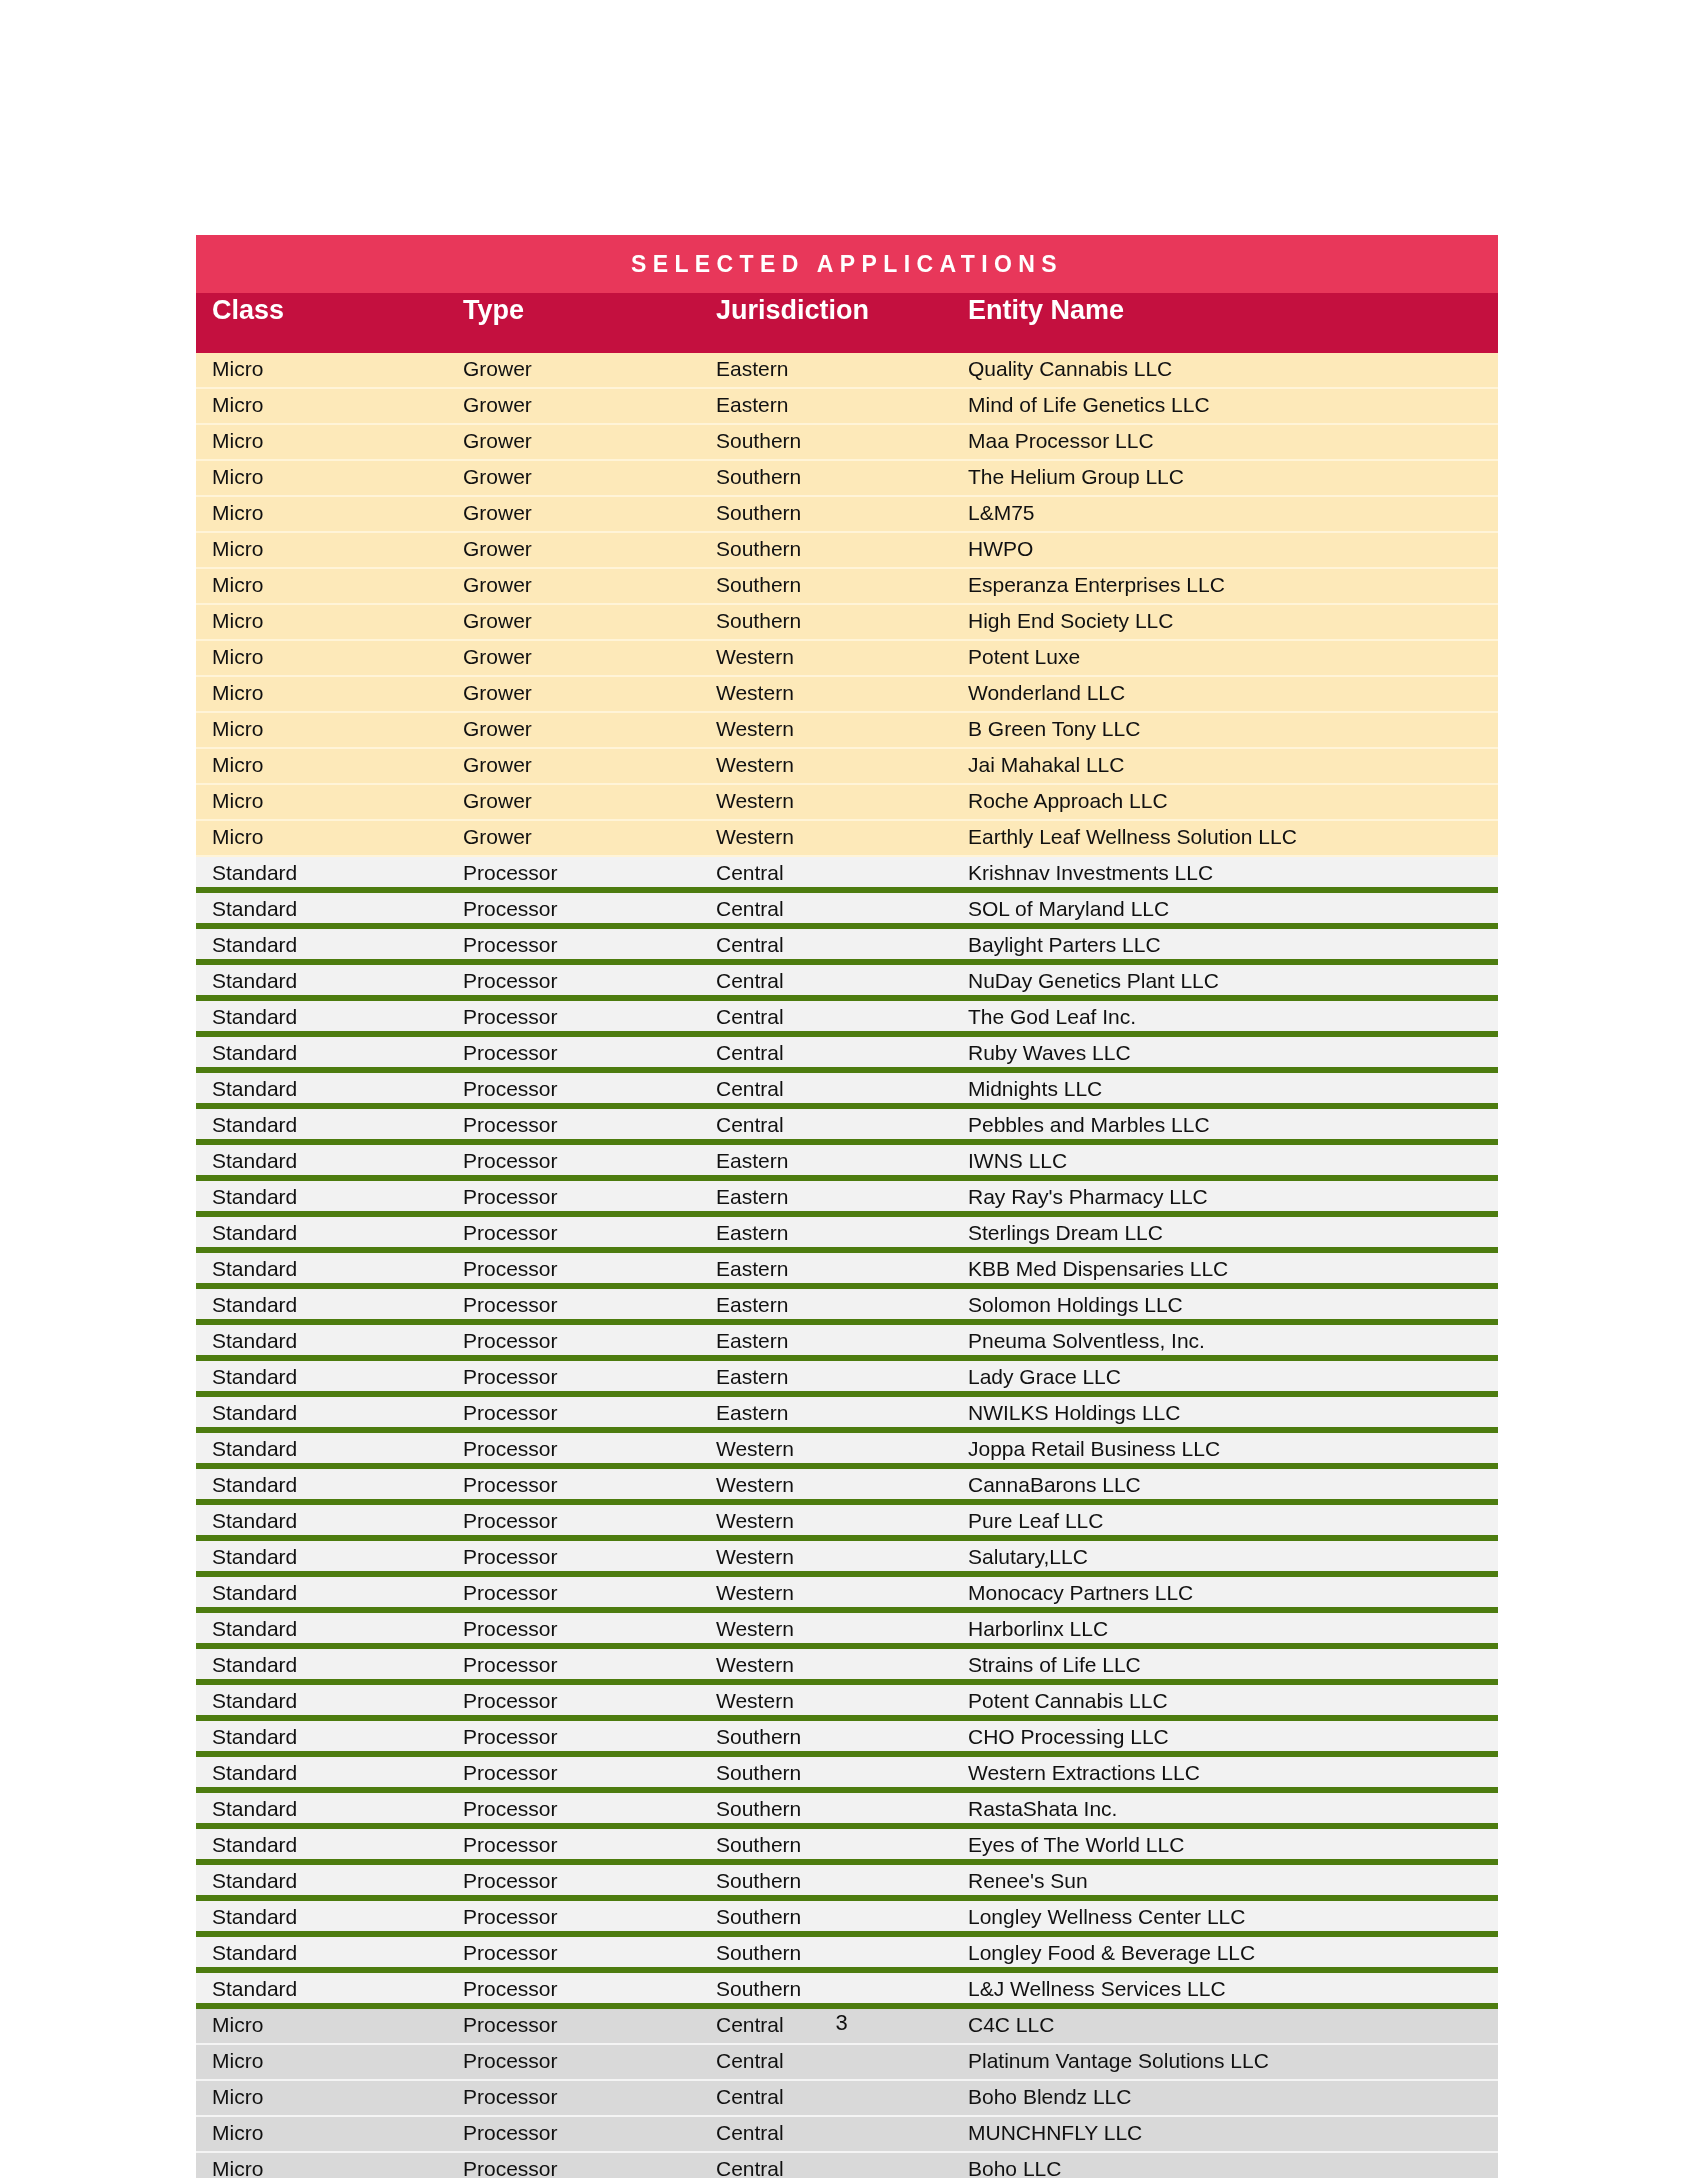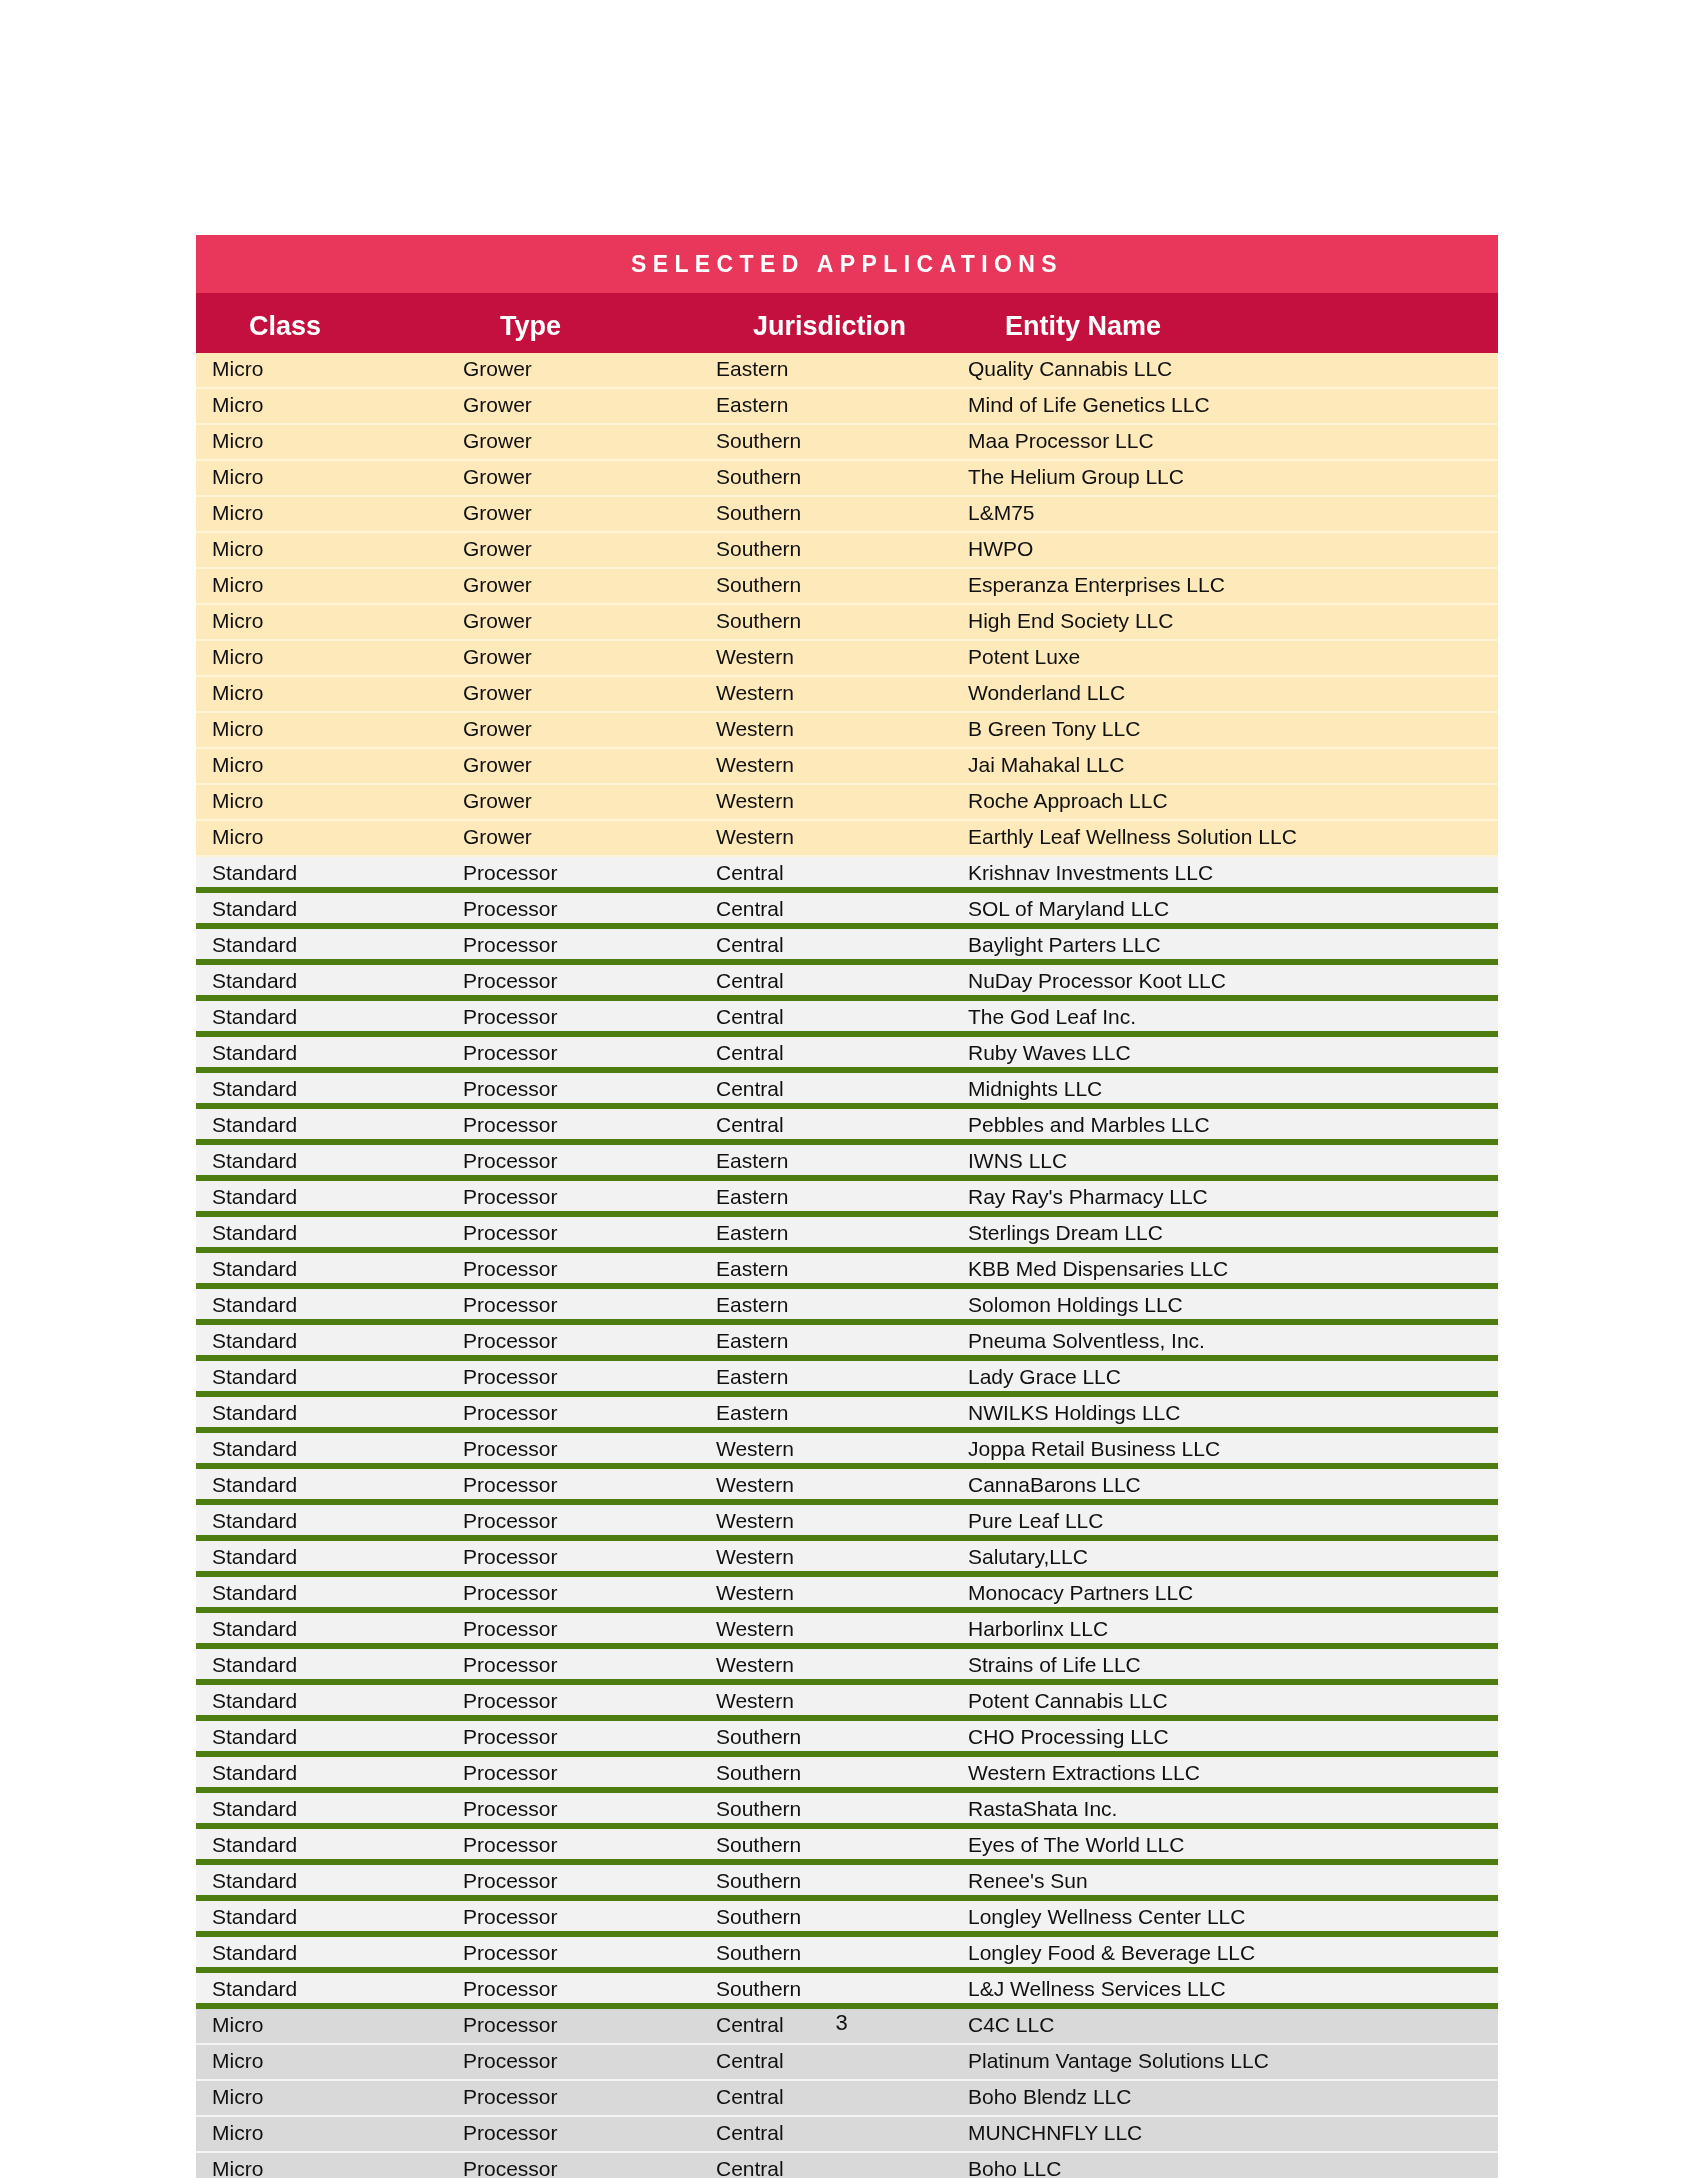--- a/index.html
+++ b/index.html
@@ -9,21 +9,21 @@
   }
   .title-band {
     height:58px; background:#e8375a; color:#ffffff;
     display:flex; align-items:center; justify-content:center;
     font-weight:bold; font-size:23px; letter-spacing:6.4px;margin-top:37px;
   }
   .col-header {
     height:60px; background:#c4103f; color:#ffffff; position:relative;
     font-weight:bold; font-size:27px;
   }
-  .col-header span { position:absolute; top:18px;margin-left:37px; }
+  .col-header span { position:absolute; top:2px; }
   .row { height:36px; position:relative; font-size:21px; color:#111; box-sizing:border-box; }
   .row span { position:absolute; top:4px; white-space:nowrap; }
   .c1 { left:16px; } .c2 { left:267px; } .c3 { left:520px; } .c4 { left:772px; }
   .row.micro-grower { background:#fde9b9; border-bottom:2px solid #fff4d8; }
   .row.standard { background:#f2f2f2; border-bottom:6px solid #4d7c0f; }
   .row.micro-processor { background:#d9d9d9; border-bottom:2px solid #f4f4f4; }
   .row:last-child { border-bottom:none; }
   .page-number {
     position:absolute; top:2010px; left:0; width:1683px; text-align:center;
     font-size:22px; color:#111;
@@ -140,21 +140,21 @@
       <div class="row standard">
         <span class="c1">Standard</span>
         <span class="c2">Processor</span>
         <span class="c3">Central</span>
         <span class="c4">Baylight Parters LLC</span>
       </div>
       <div class="row standard">
         <span class="c1">Standard</span>
         <span class="c2">Processor</span>
         <span class="c3">Central</span>
-        <span class="c4">NuDay Processor Koot LLC</span>
+        <span class="c4">NuDay Genetics Plant LLC</span>
       </div>
       <div class="row standard">
         <span class="c1">Standard</span>
         <span class="c2">Processor</span>
         <span class="c3">Central</span>
         <span class="c4">The God Leaf Inc.</span>
       </div>
       <div class="row standard">
         <span class="c1">Standard</span>
         <span class="c2">Processor</span>

